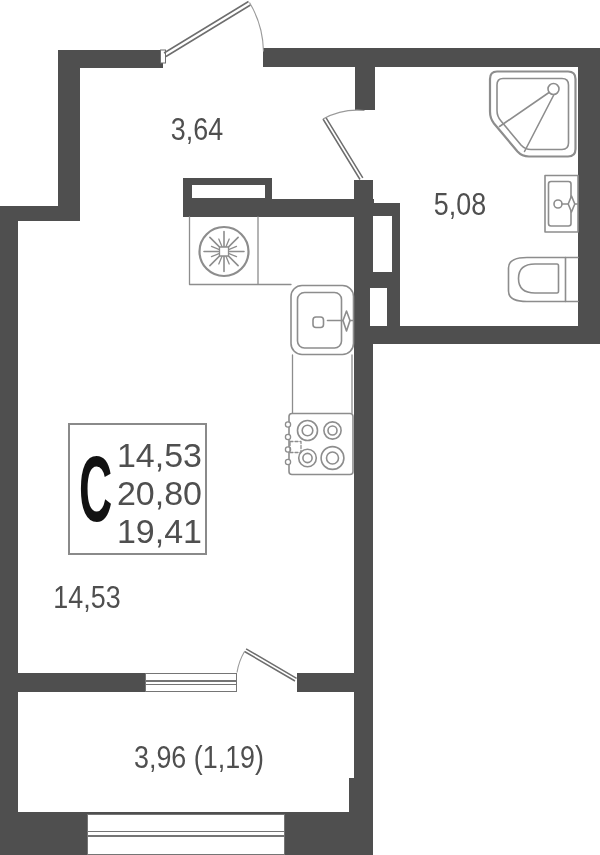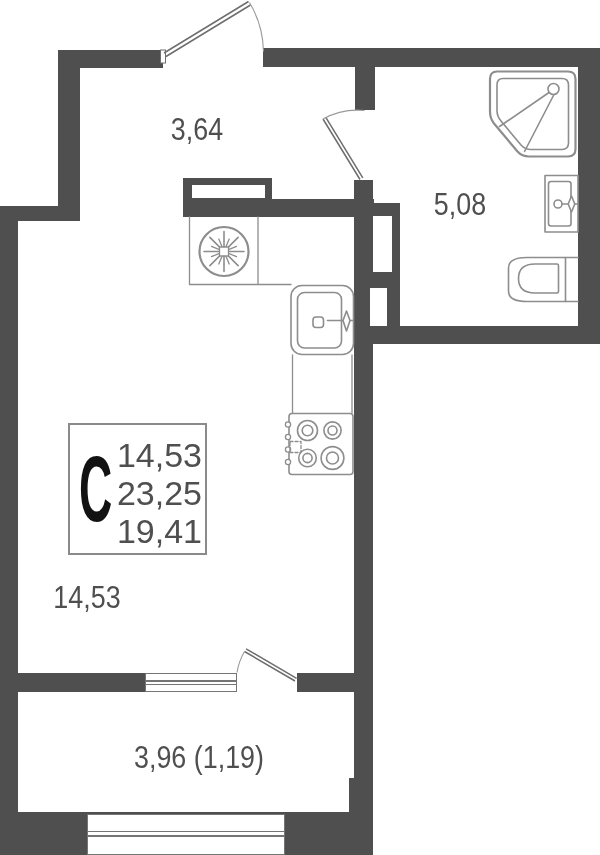--- a/index.html
+++ b/index.html
@@ -148,18 +148,18 @@
 
   <div class="label" style="left:137px;top:111px;width:120px;">3,64</div>
   <div class="label" style="left:400px;top:186px;width:120px;">5,08</div>
   <div class="label" style="left:27px;top:579px;width:120px;">14,53</div>
   <div class="label" style="left:99px;top:739px;width:200px;">3,96 (1,19)</div>
 
   <div class="info-box">
     <div class="unit-letter">С</div>
     <div class="unit-areas">
       <div>14,53</div>
-      <div>23,25</div>
+      <div>20,80</div>
       <div>19,41</div>
     </div>
   </div>
 
 </div>
 
 </body></html>

